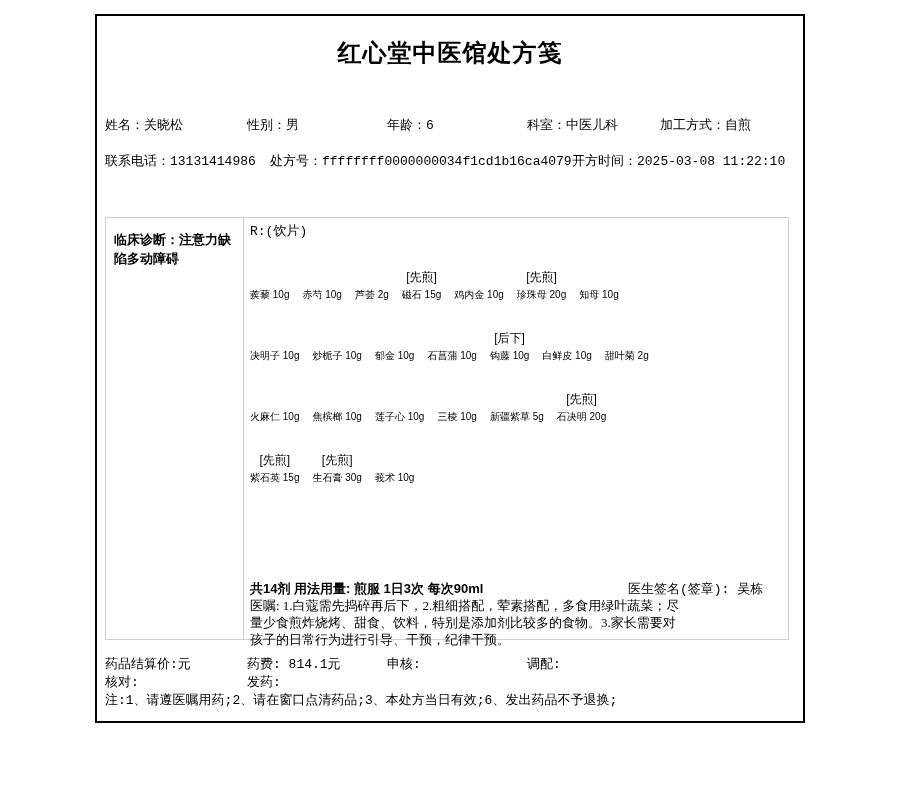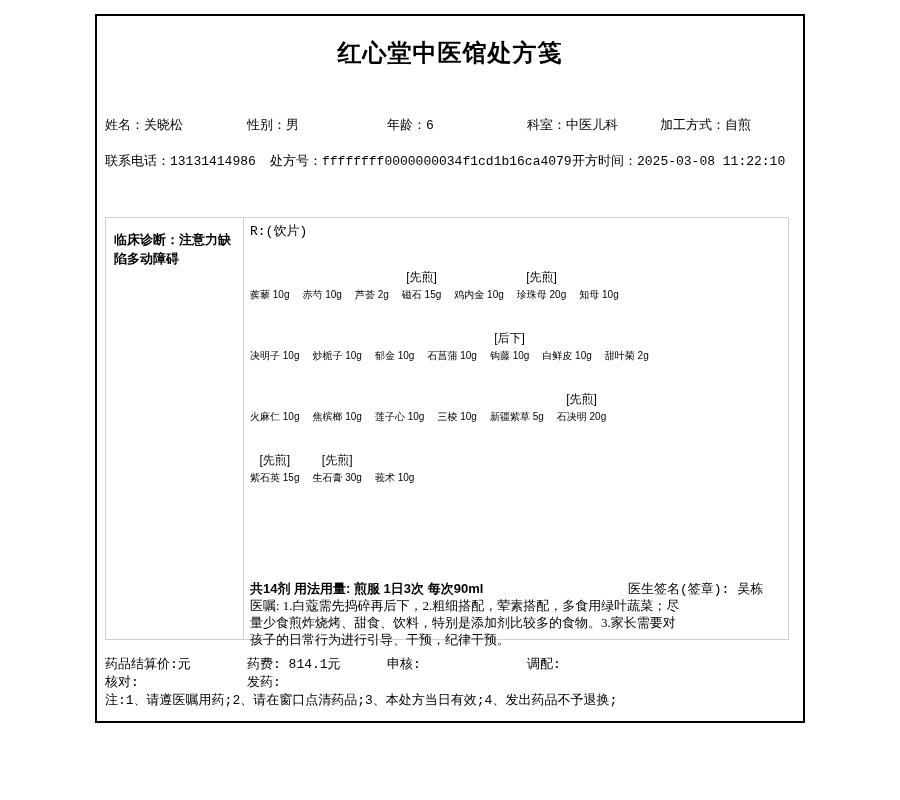--- a/index.html
+++ b/index.html
@@ -64,15 +64,15 @@
     </div>
 
     <span class="abs" style="left:8px;top:639px">药品结算价:元</span>
     <span class="abs" style="left:150px;top:639px">药费: 814.1元</span>
     <span class="abs" style="left:290px;top:639px">申核:</span>
     <span class="abs" style="left:430px;top:639px">调配:</span>
 
     <span class="abs" style="left:8px;top:657px">核对:</span>
     <span class="abs" style="left:150px;top:657px">发药:</span>
 
-    <span class="abs" style="left:8px;top:675px">注:1、请遵医嘱用药;2、请在窗口点清药品;3、本处方当日有效;4、发出药品不予退换;</span>
+    <span class="abs" style="left:8px;top:675px">注:1、请遵医嘱用药;2、请在窗口点清药品;3、本处方当日有效;6、发出药品不予退换;</span>
   </div>
 </div>
 
 </body></html>

